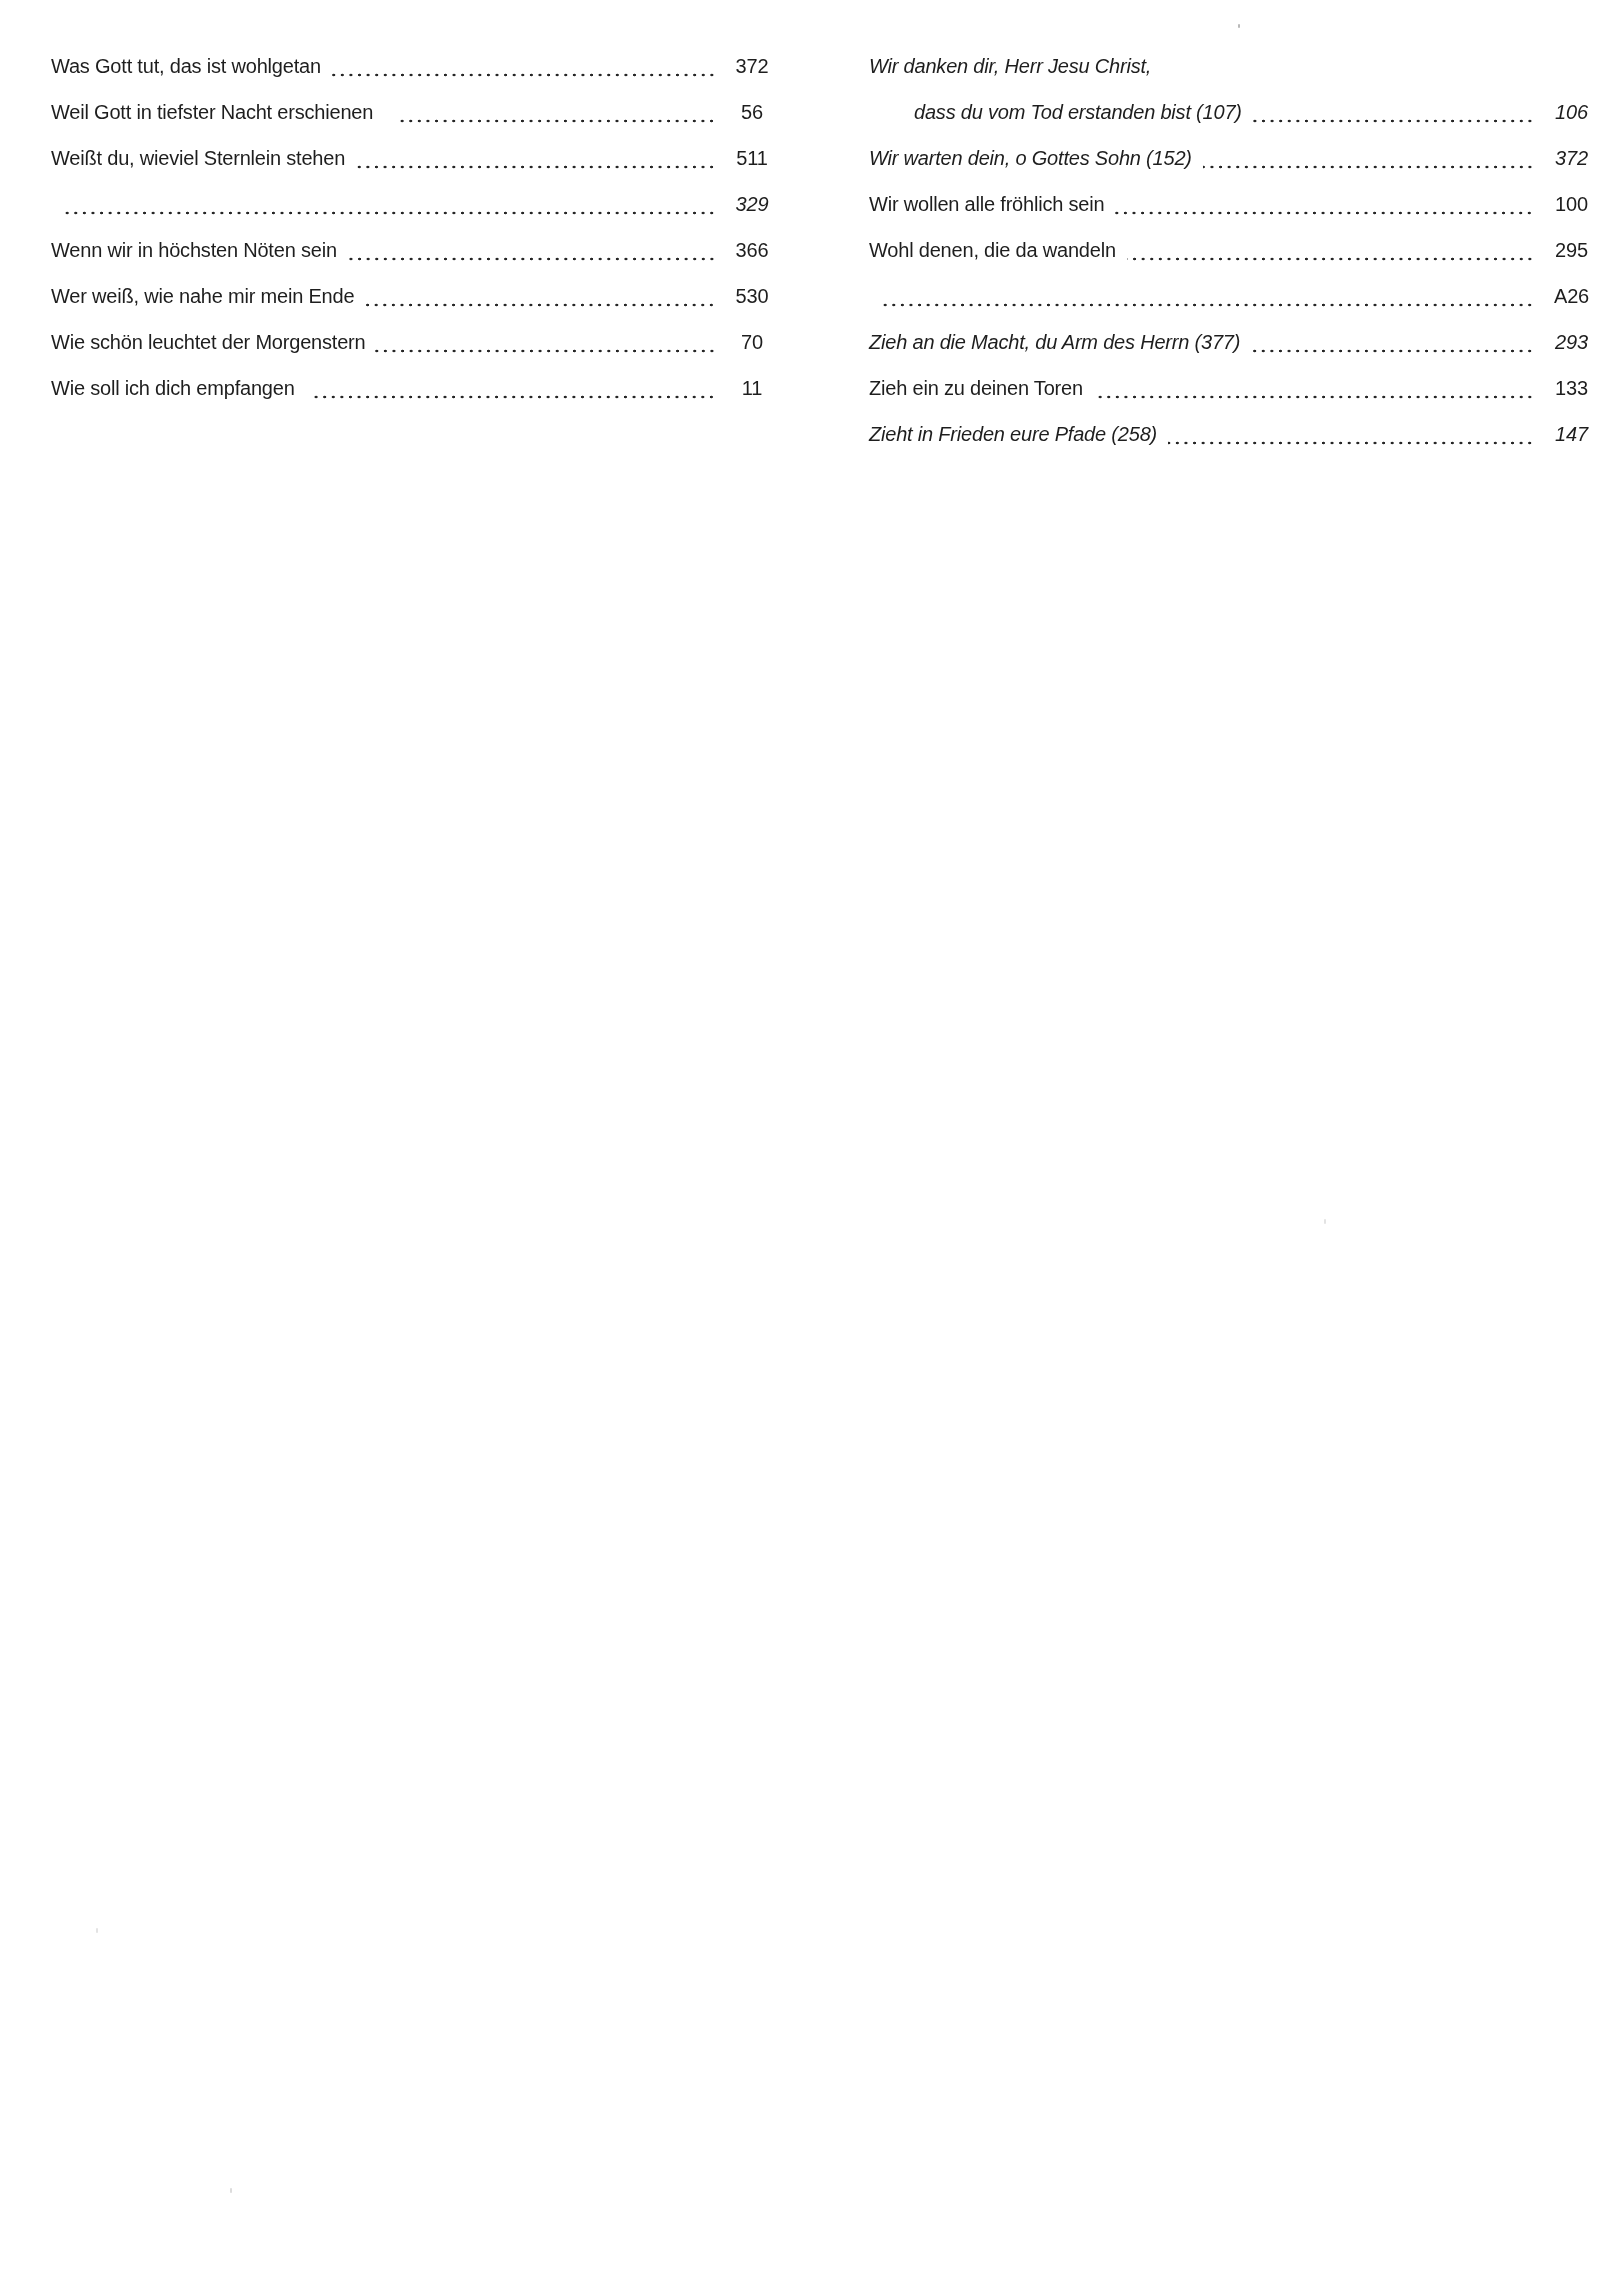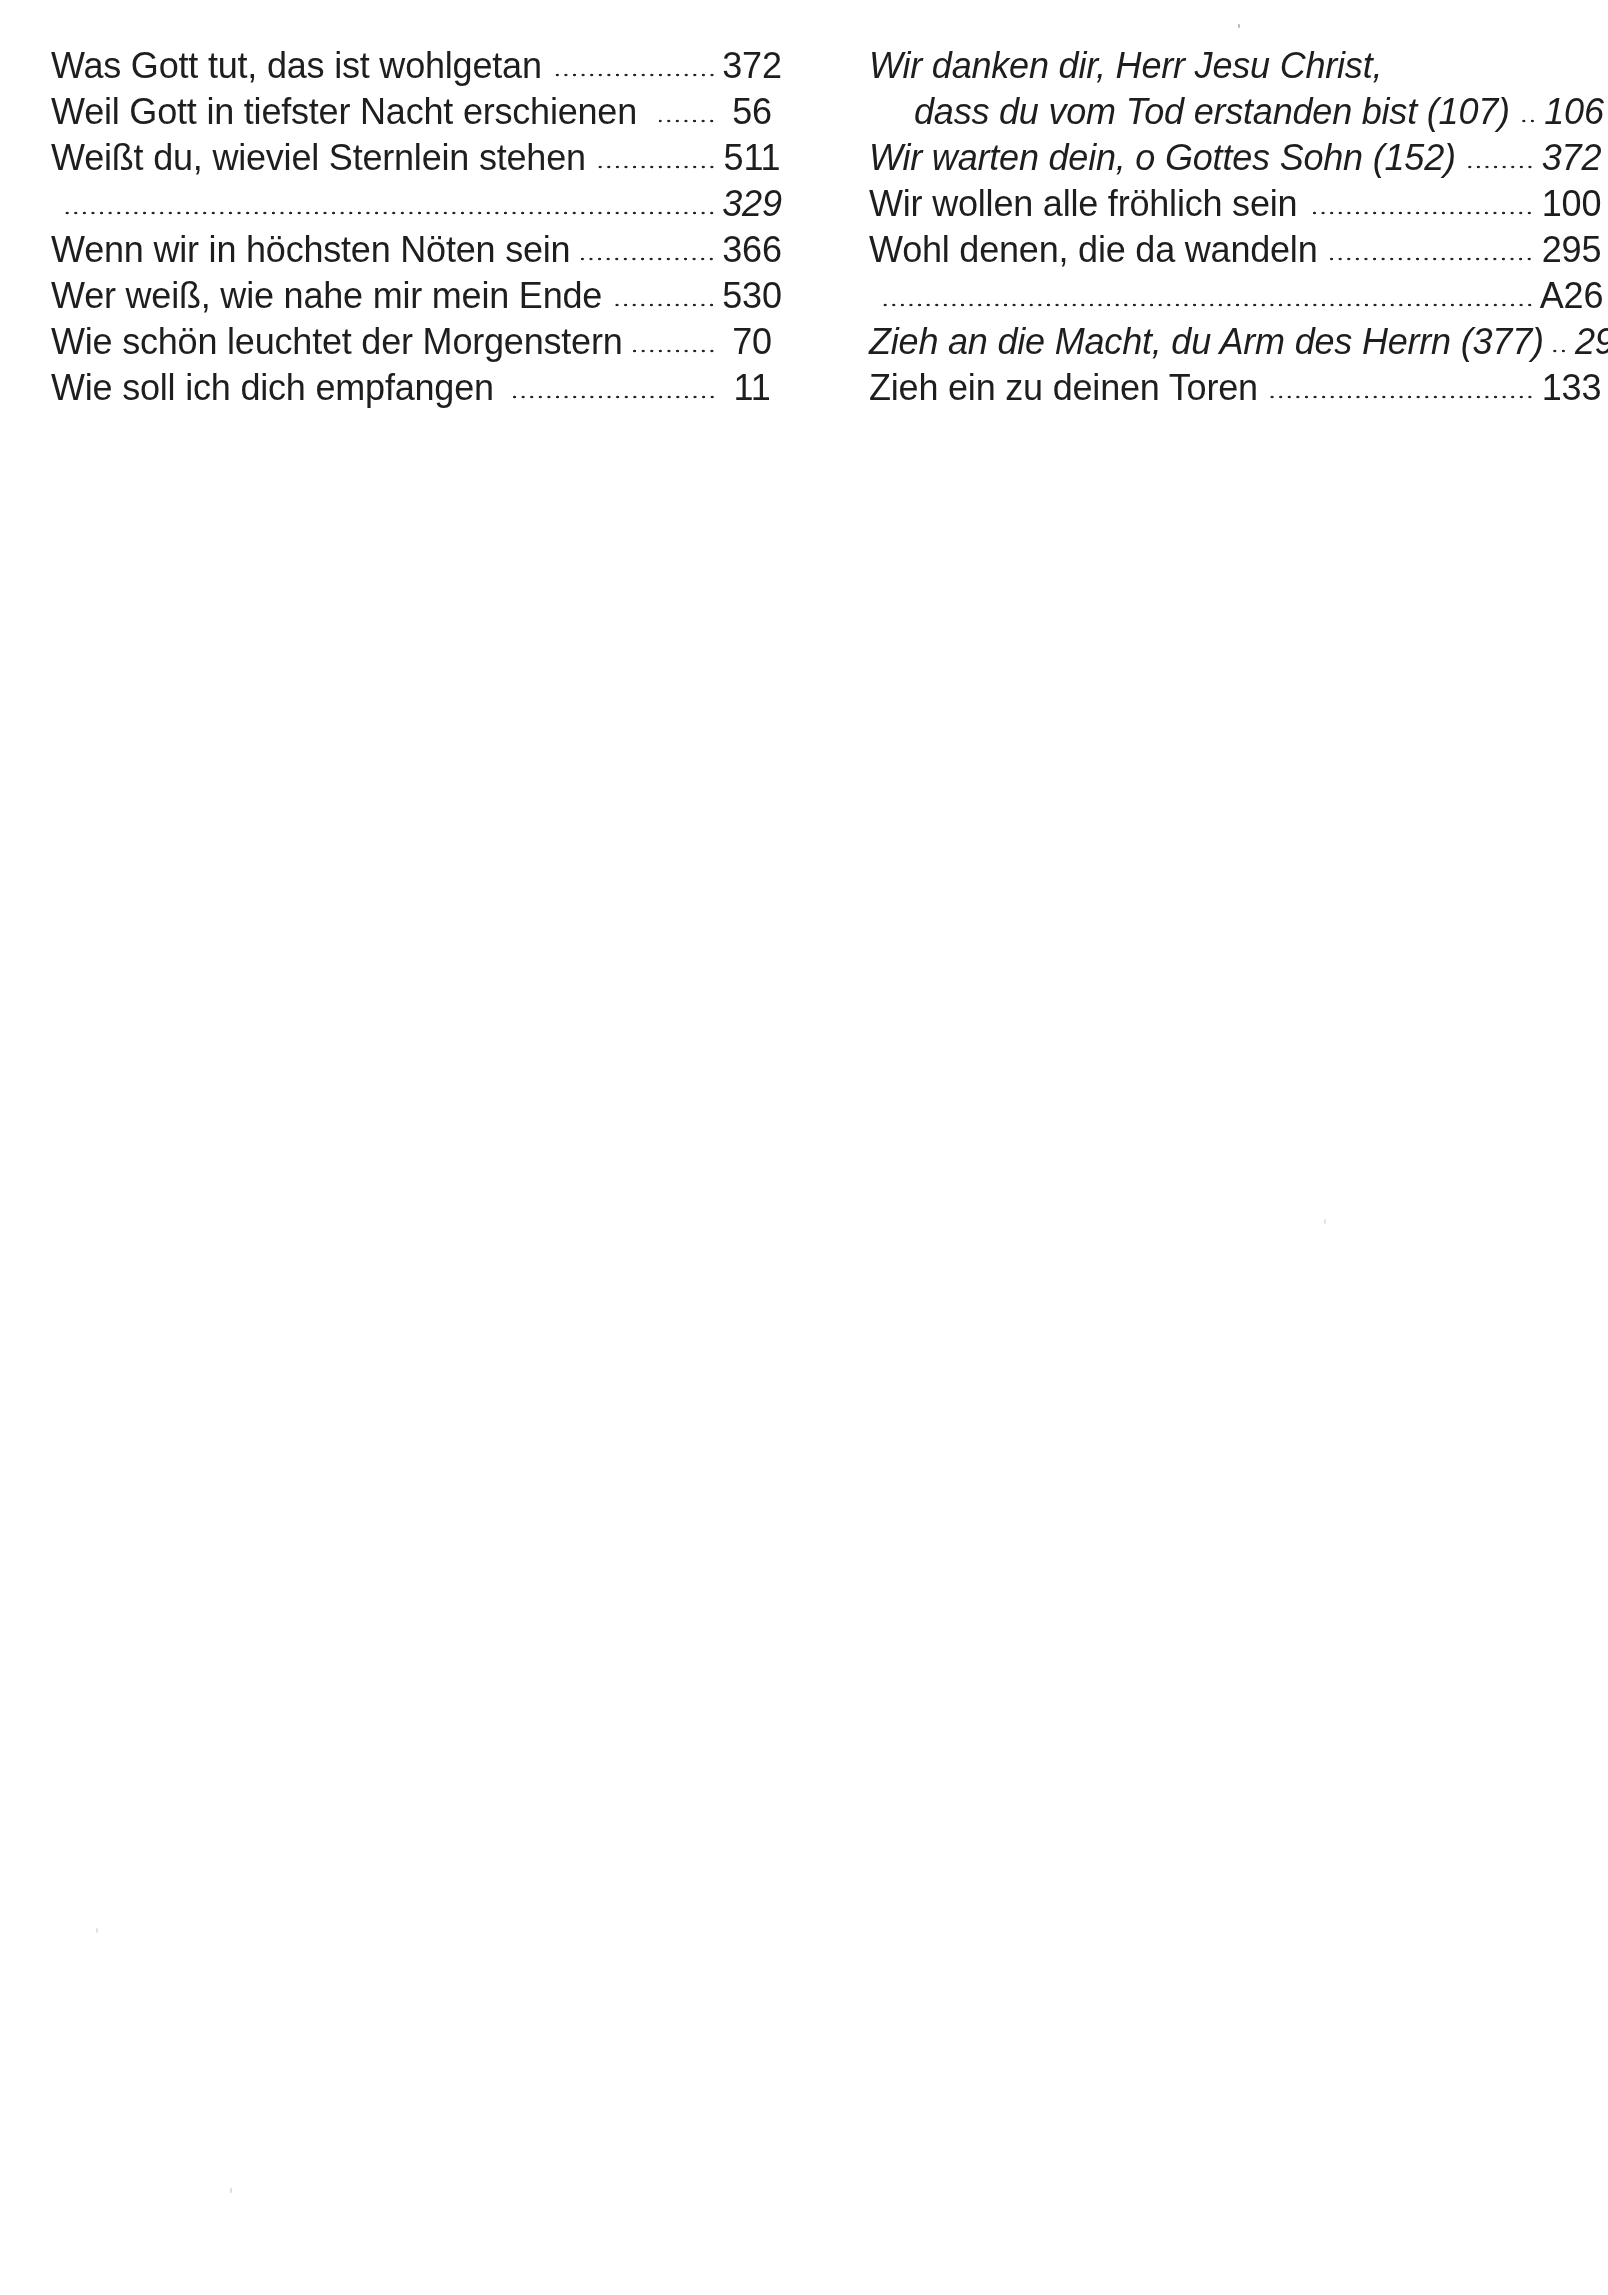--- a/index.html
+++ b/index.html
@@ -27,21 +27,21 @@
   }
   .col-left  { left: 51px;   width: 737px; }
   .col-right { left: 869px; width: 740px; }
 
   .entry { display: block; }
   .line {
     display: flex;
     align-items: stretch;
     height: 46px;
     line-height: 46px;
-    font-size: 36px;
+    font-size: 20px;
     letter-spacing: -0.2px;
     white-space: nowrap;
   }
   .line.indent { padding-left: 45px; }
   .title { flex: 0 0 auto; }
   .leader {
     flex: 1 1 auto;
     margin-left: 11px;
     min-width: 15.7px;
     background-image: radial-gradient(circle at 4.3px 32px, #262626 1.2px, rgba(38,38,38,0) 1.6px);
@@ -172,20 +172,27 @@
           <span class="num">293</span>
         </div>
     </div>
     <div class="entry">
       <div class="line">
           <span class="title">Zieh ein zu deinen Toren</span>
           <span class="leader"></span>
           <span class="num">133</span>
         </div>
     </div>
+    <div class="entry italic">
+      <div class="line">
+          <span class="title">Zieht in Frieden eure Pfade (258)</span>
+          <span class="leader"></span>
+          <span class="num">147</span>
+        </div>
+    </div>
   </div>
 
   <span class="speck" style="left:1238px; top:23.5px;"></span>
   <span class="speck" style="left:1324px; top:1219px; opacity:0.4;"></span>
   <span class="speck" style="left:96px; top:1928px; opacity:0.4;"></span>
   <span class="speck" style="left:230px; top:2188px; opacity:0.5;"></span>
 </div>
 
 
 </body></html>

